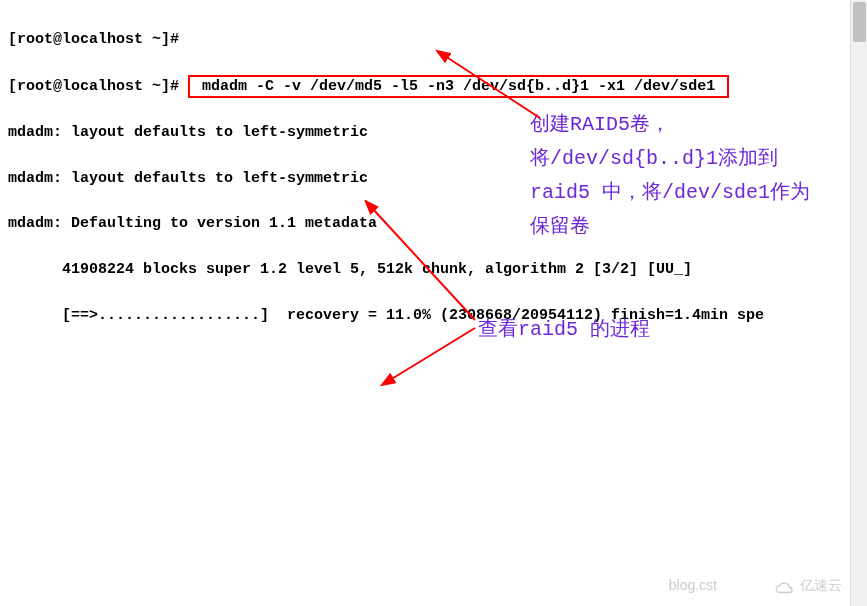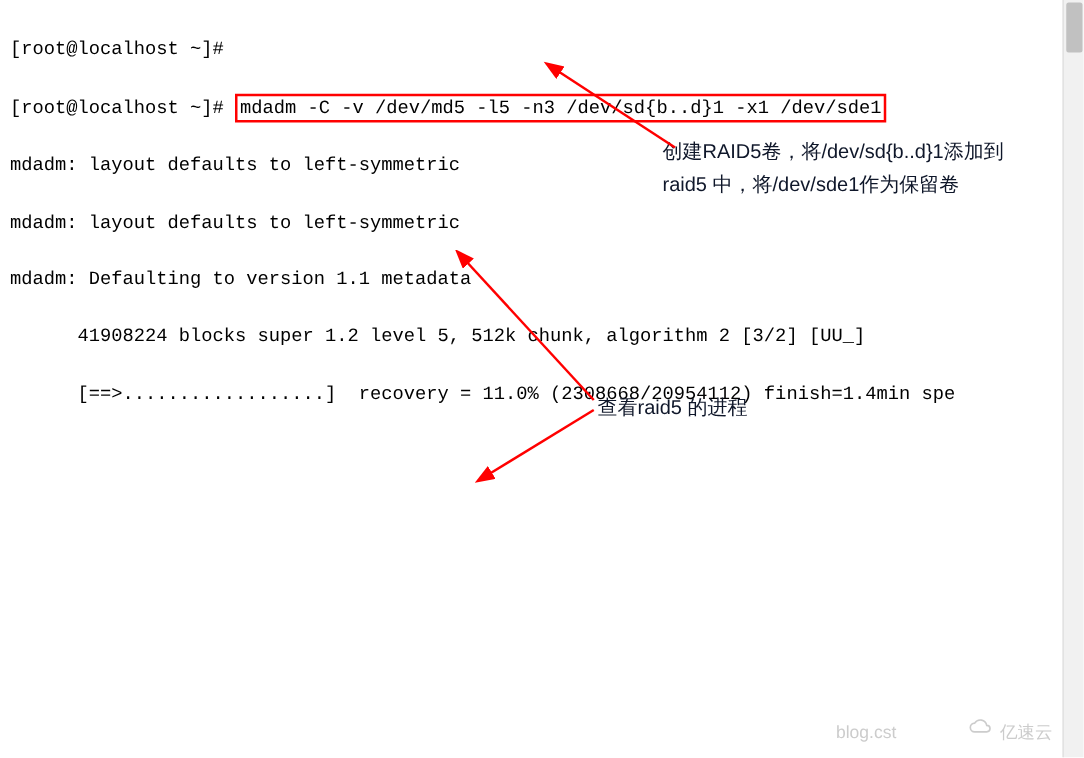--- a/index.html
+++ b/index.html
@@ -9,32 +9,32 @@
       background: #fff;
       color: #000;
       width: 867px;
       height: 606px;
       position: relative;
       overflow: hidden;
       line-height: 1.53;
       padding: 6px 8px;
     }
     .terminal { white-space: pre; position: relative; }
-    .line { display: block; }
+    .line { display: block; font-weight: bold; }
     .box-red {
       border: 2px solid #ff0000;
       display: inline-block;
-      padding: 0 2px;
+      padding: 0 12px;
       line-height: 1.3;
     }
     .annotation {
       position: absolute;
-      color: #0f172a;
-      font-family: Liberation Sans, sans-serif;
-      font-size: 16px;
+      color: #6d28d9;
+      font-family: Liberation Mono, monospace;
+      font-size: 20px;
       white-space: normal;
       line-height: 1.7;
     }
     .arrow {
       position: absolute;
       pointer-events: none;
     }
     .scrollbar {
       position: absolute;
       right: 0;
@@ -53,21 +53,21 @@
       background: #c1c1c1;
       border-radius: 2px;
     }
     .watermark {
       position: absolute;
       bottom: 10px;
       color: #ccc;
       font-family: Arial, sans-serif;
       font-size: 14px;
     }
-    .watermark.right { right: 25px; display:flex; align-items:flex-start; gap:4px; }
+    .watermark.right { right: 25px; display:flex; align-items:flex-end; gap:4px; }
     .watermark.center { right: 150px; padding-left: 25px; }
     .cloud-icon {
       width: 22px; height: 14px;
       display: inline-block;
     }
   </style>
 </head>
 <body>
 
 <div class="terminal">

